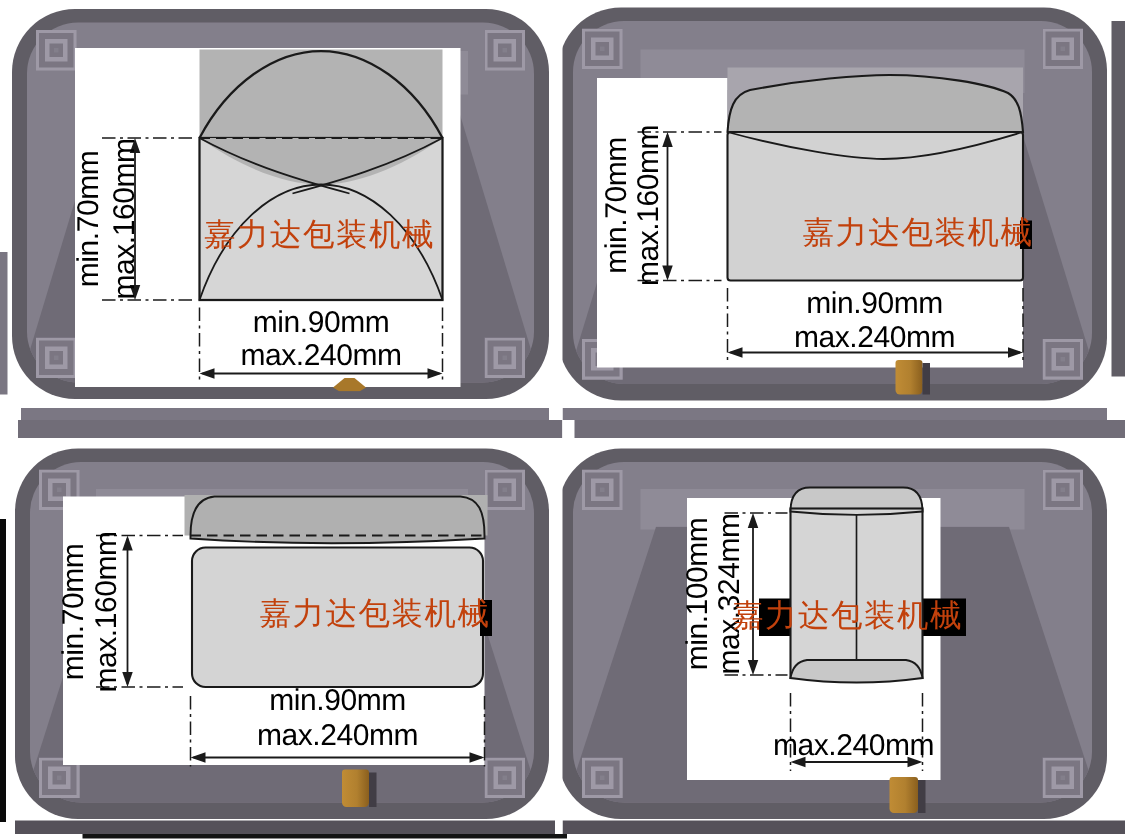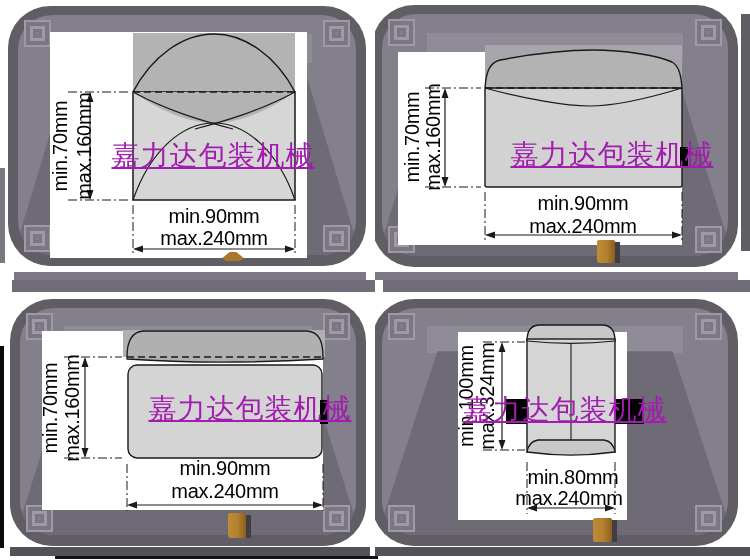--- a/index.html
+++ b/index.html
@@ -20,21 +20,21 @@
   .strip{position:absolute;}
 
   .sheet{position:absolute;background:#ffffff;}
   .diagram{position:absolute;left:0;top:0;z-index:3;}
 
   .htext{position:absolute;z-index:4;white-space:nowrap;transform:translate(-50%,-50%);
          font-size:20px;color:#000;letter-spacing:-0.3px;}
   .vtext{position:absolute;z-index:4;white-space:nowrap;transform:translate(-50%,-50%) rotate(-90deg);
          font-size:20px;color:#000;letter-spacing:-0.3px;}
   .wmark{position:absolute;z-index:5;white-space:nowrap;transform:translate(-50%,-50%);
-         font-size:28px;letter-spacing:1px;color:#a21caf;text-decoration:underline;}
+         font-size:21px;letter-spacing:1px;color:#c2410c;}
 
   .peg{position:absolute;z-index:3;background:linear-gradient(90deg,#c08c35 0%,#b1802f 55%,#8a5f1e 100%);
        border-radius:2px 2px 3px 3px;}
   .peg-shadow{position:absolute;z-index:3;background:#413d45;}
   .peg-mini{position:absolute;z-index:4;background:#a8782a;
        clip-path:polygon(0 70%,35% 0,65% 0,100% 70%,80% 100%,20% 100%);}
 
   .sliver{position:absolute;}
 </style>
 </head>
@@ -221,21 +221,20 @@
       <g fill="#1a1a1a">
         <polygon points="127,62 123.5,72 130.5,72"></polygon>
         <polygon points="127,170 123.5,160 130.5,160"></polygon>
         <polygon points="152,228 162,224.5 162,231.5"></polygon>
         <polygon points="240,228 230,224.5 230,231.5"></polygon>
       </g>
     </svg>
 
     <div class="vtext" style="left:91px;top:116px;">min.100mm</div>
     <div class="vtext" style="left:112px;top:116px;">max.324mm</div>
-    <div class="htext" style="left:198px;top:197px;">min.80mm</div>
     <div class="htext" style="left:194px;top:218px;">max.240mm</div>
     <div class="wmark" style="left:190px;top:130px;">嘉力达包装机械</div>
     <div class="peg" style="left:218px;top:238px;width:19px;height:24px;"></div>
     <div class="peg-shadow" style="left:237px;top:240px;width:5px;height:22px;"></div>
   </div>
 
 </div>
 
 <div class="sliver" style="left:741px;top:14px;width:9px;height:237px;background:#605d65;z-index:6;"></div>
 <div class="sliver" style="left:0px;top:168px;width:5px;height:95px;background:#7a7682;z-index:6;"></div>

